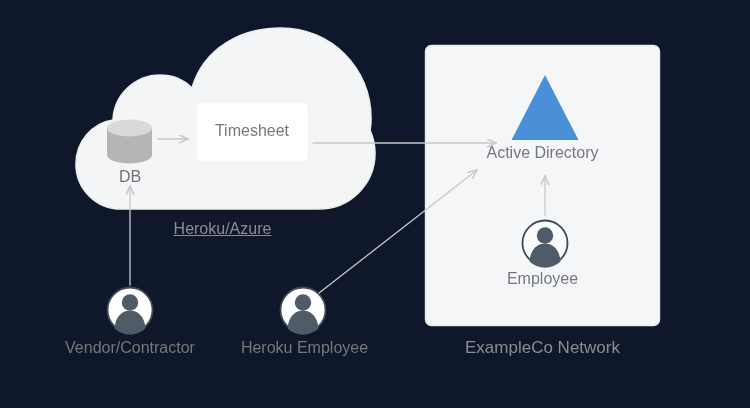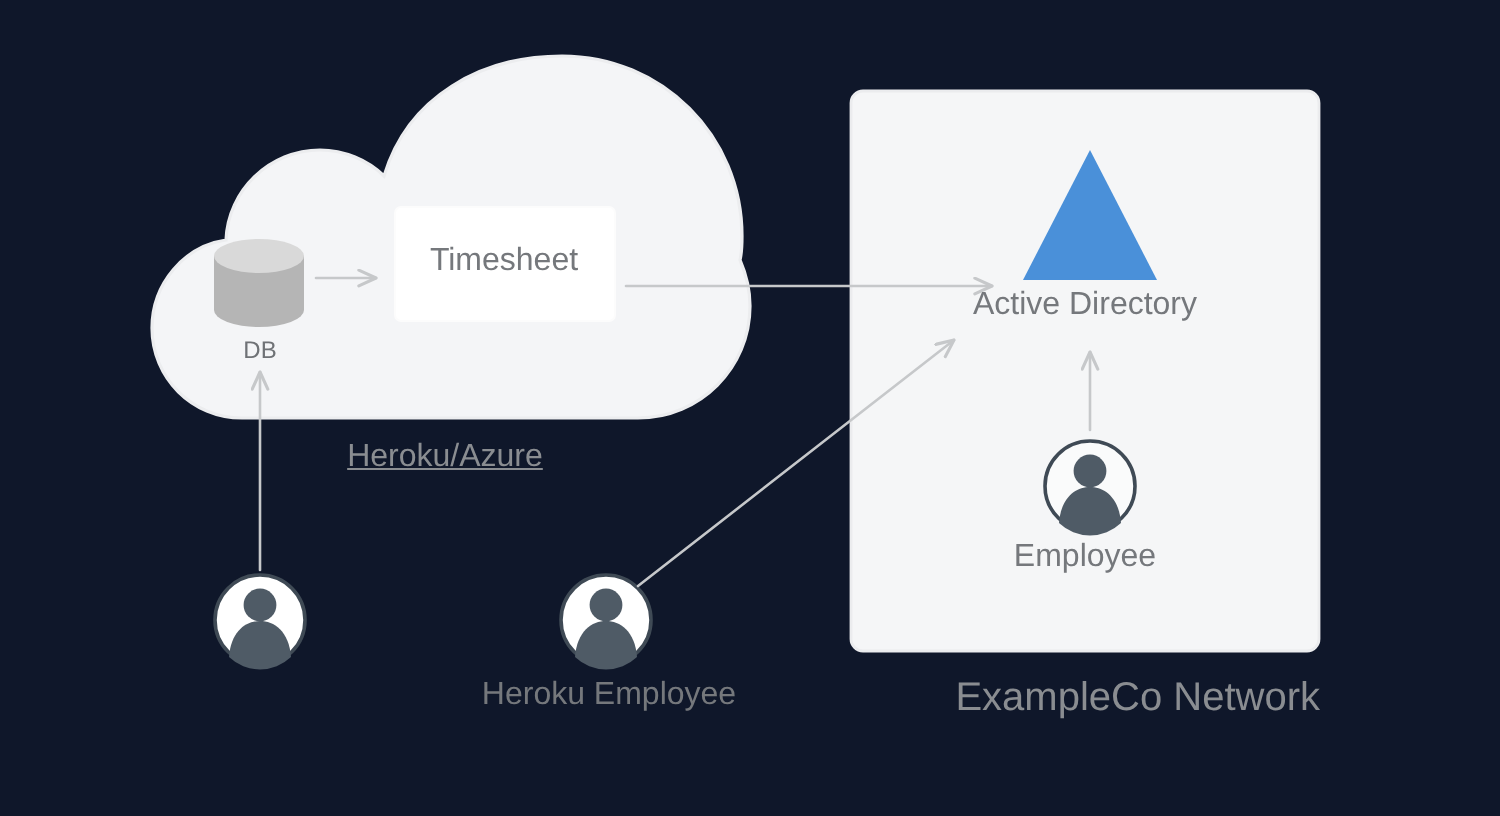--- a/index.html
+++ b/index.html
@@ -29,21 +29,21 @@
   }
   .txt {
     position: absolute;
     color: #8a8d91;
     font-family: "Liberation Sans", sans-serif;
     white-space: nowrap;
   }
   .label-db {
     left: 0; top: 168px; width: 260px;
     text-align: center;
-    font-size: 12px;
+    font-size: 16px;
     color: #6f7276;
   }
   .label-cloud {
     left: 75px; top: 220px; width: 295px;
     text-align: center;
     font-size: 16px;
     color: #8a8d91;
     text-decoration: underline;
   }
   .label-timesheet {
@@ -59,22 +59,22 @@
     color: #75787c;
   }
   .label-employee {
     left: 425px; top: 270px; width: 235px;
     text-align: center;
     font-size: 16px;
     color: #75787c;
   }
   .label-network {
     left: 425px; top: 338px; width: 235px;
-    text-align: right;
-    font-size: 20px;
+    text-align: center;
+    font-size: 17px;
     color: #8a8d91;
   }
   .label-vendor {
     left: 30px; top: 339px; width: 200px;
     text-align: center;
     font-size: 16px;
     color: #75787c;
   }
   .label-remote {
     left: 207px; top: 339px; width: 195px;
@@ -166,16 +166,17 @@
   <div class="txt label-db">DB</div>
 
   <div class="txt label-cloud">Heroku/Azure</div>
 
   <div class="txt label-employee">Employee</div>
 
   <div class="txt label-ad">Active Directory</div>
 
   <div class="txt label-network">ExampleCo Network</div>
 
+  <div class="txt label-vendor">Vendor/Contractor</div>
 
   <div class="txt label-remote">Heroku Employee</div>
 
 </div>
 
 </body></html>

